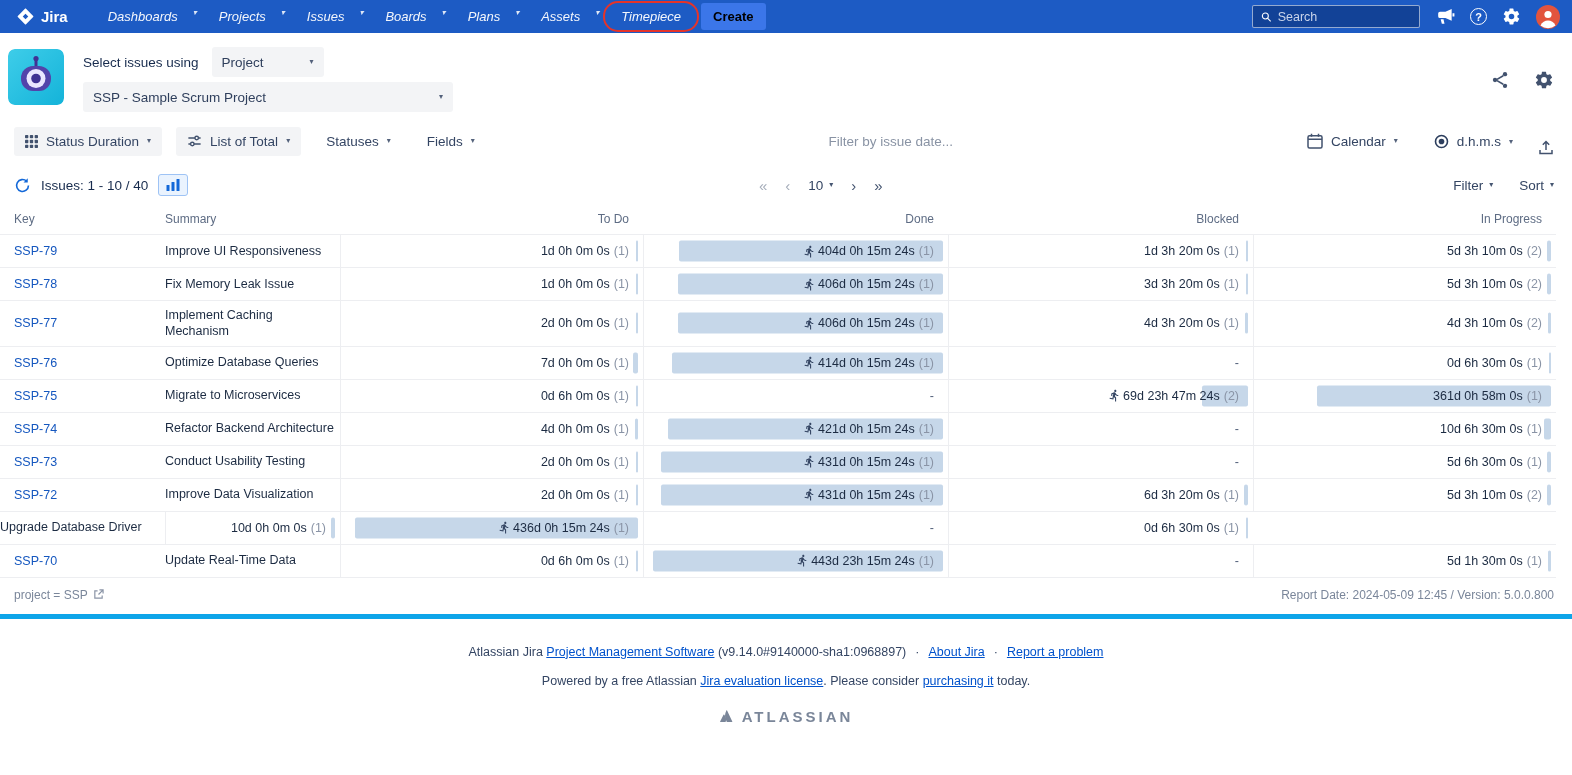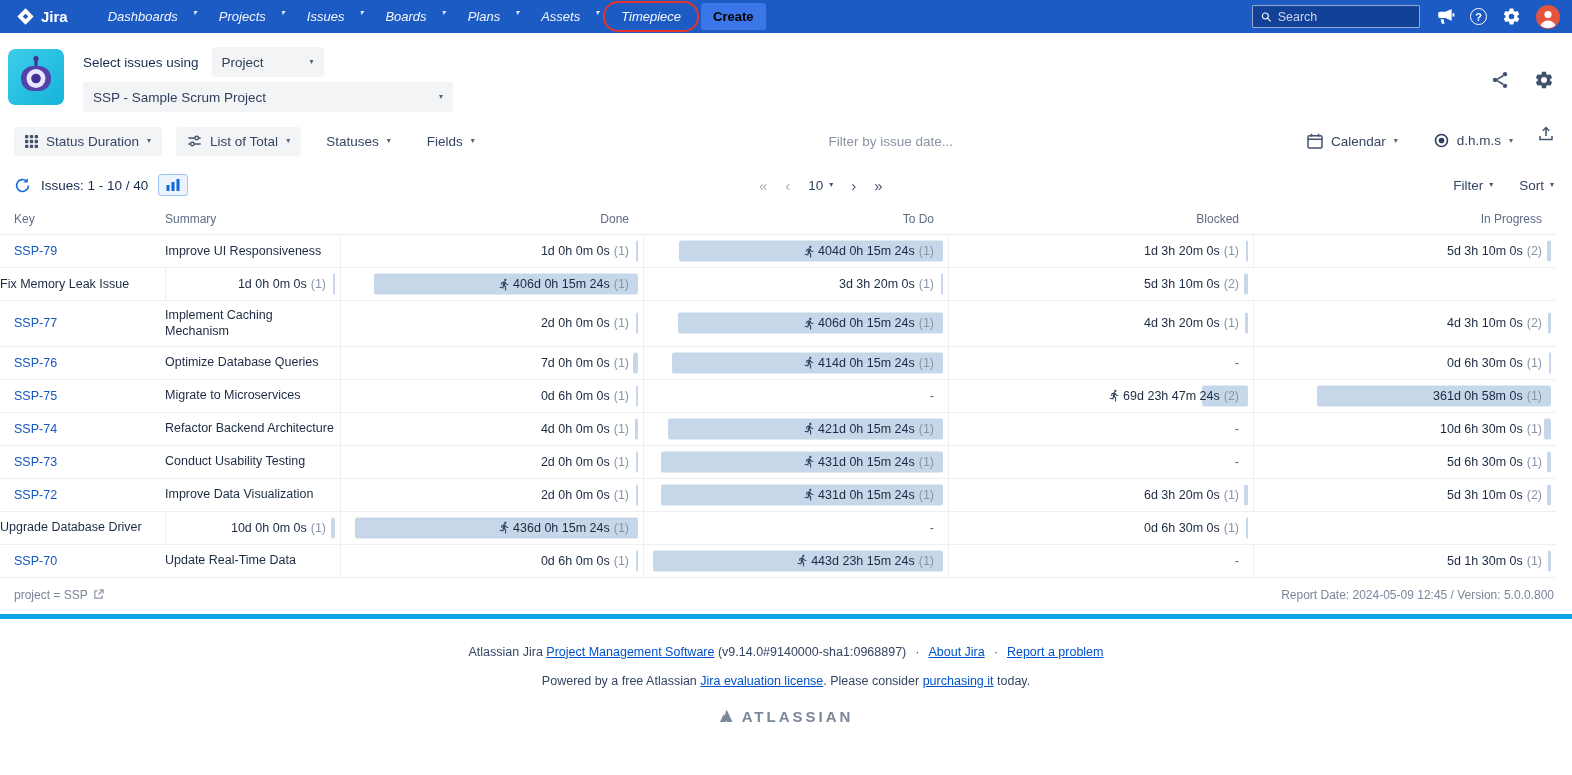--- a/index.html
+++ b/index.html
@@ -41,21 +41,21 @@
 
   
   .toolbar { display:flex; align-items:center; padding:4px 18px 14px 14px; gap:14px; }
   .tb-btn { display:flex; align-items:center; gap:8px; font-size:13.5px; color:#344563;
     padding:7px 11px; border-radius:3px; cursor:pointer; white-space:nowrap; }
   .tb-btn .chev { color:#42526E; }
   .tb-pill { background:#F3F4F6; }
   .date-filter { flex:1; display:flex; justify-content:center; }
   .date-filter input { border:none; outline:none; font-size:13.5px; color:#344563; width:220px; text-align:center; }
   .date-filter input::placeholder { color:#8993A4; }
-  .tb-right { display:flex; align-items:flex-start; gap:14px; }
+  .tb-right { display:flex; align-items:flex-end; gap:14px; }
 
   
   .issues-bar { display:flex; align-items:center; padding:4px 18px 10px 14px; }
   .ib-left { display:flex; align-items:center; gap:10px; }
   .issues-count { font-size:13.5px; color:#172B4D; }
   .chart-btn { border:1px solid #9EC3F5; background:#EAF3FE; border-radius:3px; padding:4px 7px;
     display:flex; align-items:center; cursor:pointer; }
   .ib-center { flex:1; display:flex; justify-content:center; align-items:center; gap:18px; }
   .pg { font-size:15px; color:#42526E; cursor:pointer; line-height:1; }
   .pg.disabled { color:#A5ADBA; }
@@ -311,22 +311,22 @@
       <span>Sort</span>
       <span class="chev">▾</span>
     </span>
   </div>
 </div>
 
 <div class="tbl">
   <div class="thead">
     <span class="hc left">Key</span>
     <span class="hc">Summary</span>
+    <span class="hc right">To Do</span>
     <span class="hc right">Done</span>
-    <span class="hc right">To Do</span>
     <span class="hc right">Blocked</span>
     <span class="hc right">In Progress</span>
   </div>
   <div>
   <div class="trow">
     <div class="c key">
           <a href="#">SSP-79</a>
         </div>
     <div class="c summary">Improve UI Responsiveness</div>
     <div class="c dur todo">
@@ -343,20 +343,23 @@
           <span class="bar" style="width:0.3%"></span>
           <span class="dtext">1d 3h 20m 0s<span class="cnt">(1)</span></span>
         </div>
     <div class="c dur inprogress">
           <span class="bar" style="width:1.2%"></span>
           <span class="dtext">5d 3h 10m 0s<span class="cnt">(2)</span></span>
         </div>
   </div>
 
   <div class="trow">
+    <div class="c key">
+          <a href="#">SSP-78</a>
+        </div>
     <div class="c summary">Fix Memory Leak Issue</div>
     <div class="c dur todo">
           <span class="bar" style="width:0.3%"></span>
           <span class="dtext">1d 0h 0m 0s<span class="cnt">(1)</span></span>
         </div>
     <div class="c dur done">
           <span class="bar" style="width:87.3%"></span>
           <span class="dtext"><svg class="runner" viewBox="0 0 24 24">
               <path d="M13.49 5.48c1.1 0 2-.9 2-2s-.9-2-2-2-2 .9-2 2 .9 2 2 2zm-3.6 13.9l1-4.4 2.1 2v6h2v-7.5l-2.1-2 .6-3c1.3 1.5 3.3 2.5 5.5 2.5v-2c-1.9 0-3.5-1-4.3-2.4l-1-1.6c-.4-.6-1-1-1.7-1-.3 0-.5.1-.8.1l-5.2 2.2v4.7h2v-3.4l1.8-.7-1.6 8.1-4.9-1-.4 2 7 1.4z"></path>
             </svg>406d 0h 15m 24s<span class="cnt">(1)</span></span>

